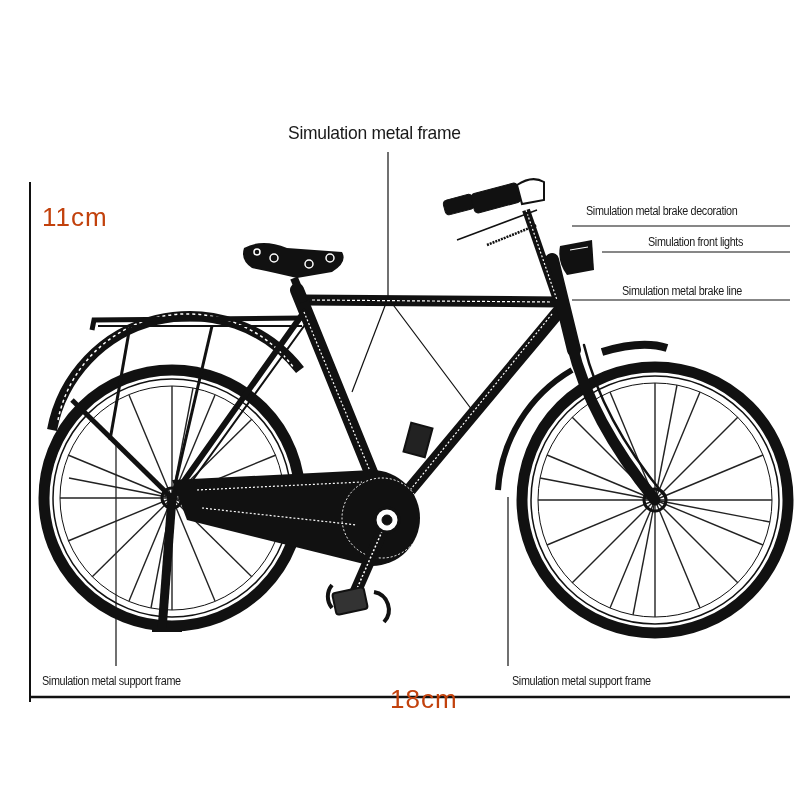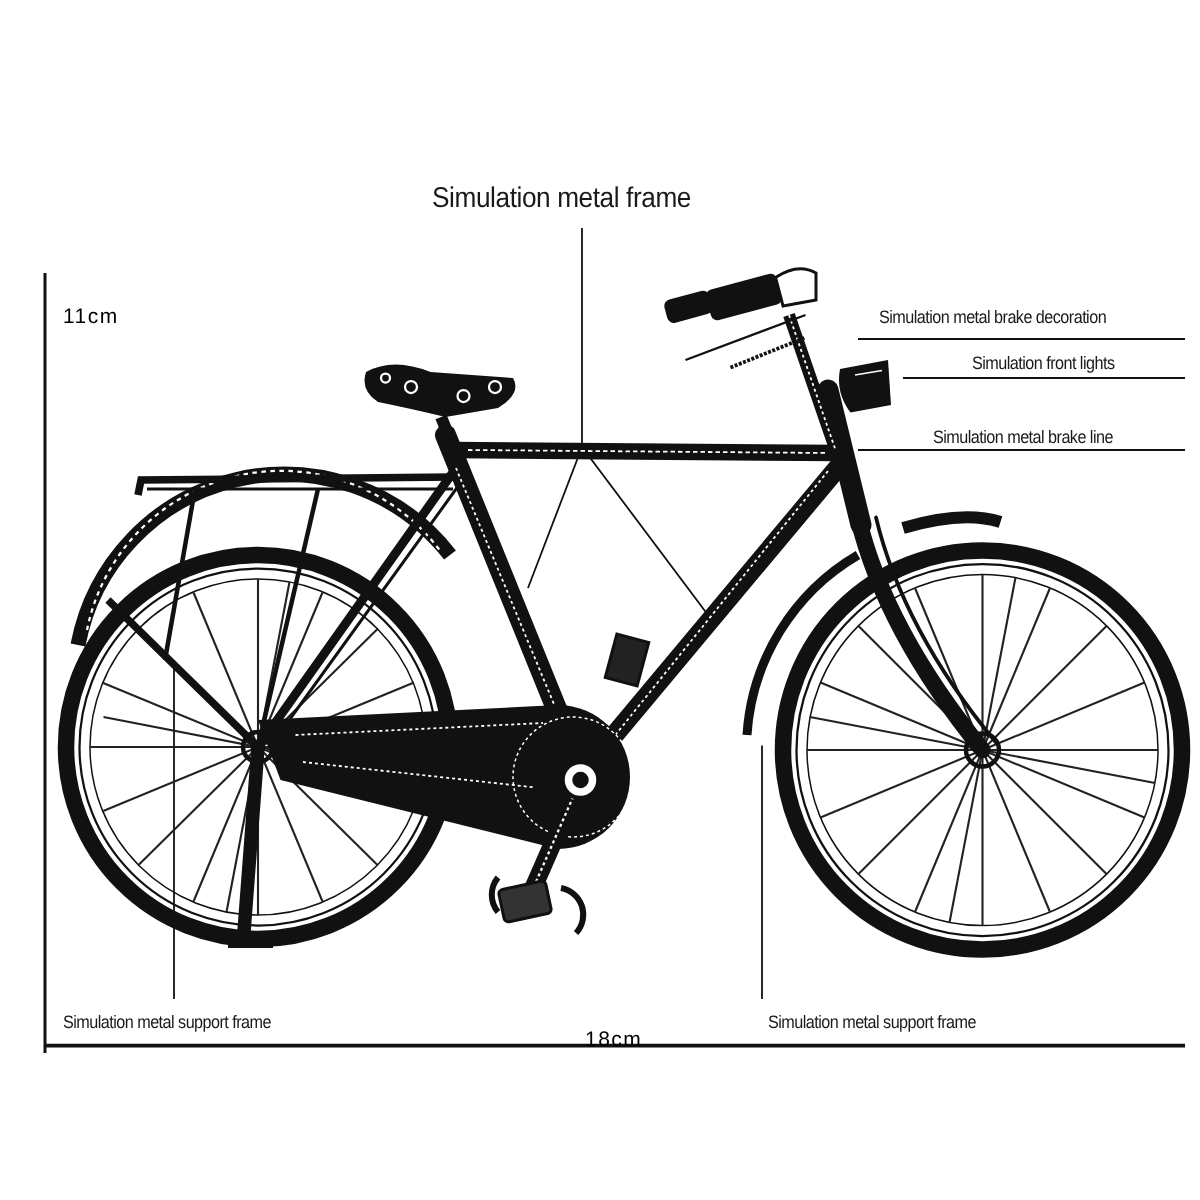--- a/index.html
+++ b/index.html
@@ -1,21 +1,21 @@
 <!DOCTYPE html>
 <html><head>
 <meta charset="utf-8">
 <style>
   html, body { margin: 0; padding: 0; background: #ffffff; }
   body { width: 800px; height: 800px; position: relative; overflow: hidden; font-family: "Liberation Sans", sans-serif; }
   .stage { position: absolute; left: 0; top: 0; width: 800px; height: 800px; margin-left: 12px; }
   .label { position: absolute; color: #1a1a1a; white-space: nowrap; font-family: "Liberation Sans", sans-serif; }
   .label.title { font-size: 19px; font-weight: 400; letter-spacing: -0.3px; transform: scaleX(0.92); transform-origin: left top; }
   .label.small { font-size: 12px; letter-spacing: -0.4px; transform: scaleX(0.9); transform-origin: left top; }
-  .label.dim { font-size: 14px; color: #000000; letter-spacing: 1px; }
+  .label.dim { font-size: 26px; color: #c2410c; letter-spacing: 1px; }
   svg { position: absolute; left: 0; top: 0; }
 </style>
 </head>
 <body>
 
 <div class="stage">
 
   <svg width="800" height="800" viewBox="0 0 800 800">
 
     <g stroke="#111" fill="none">

